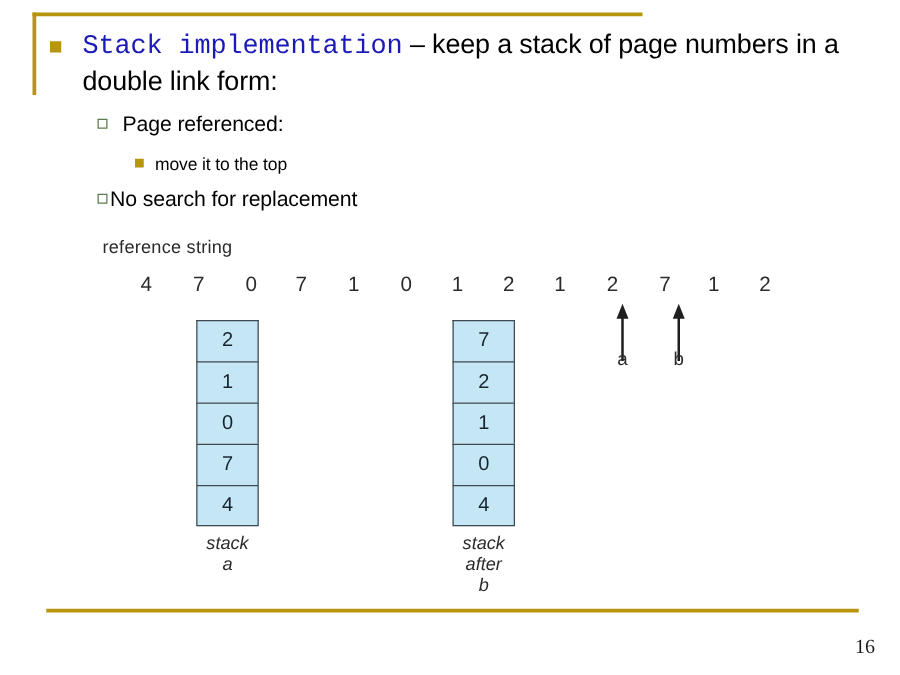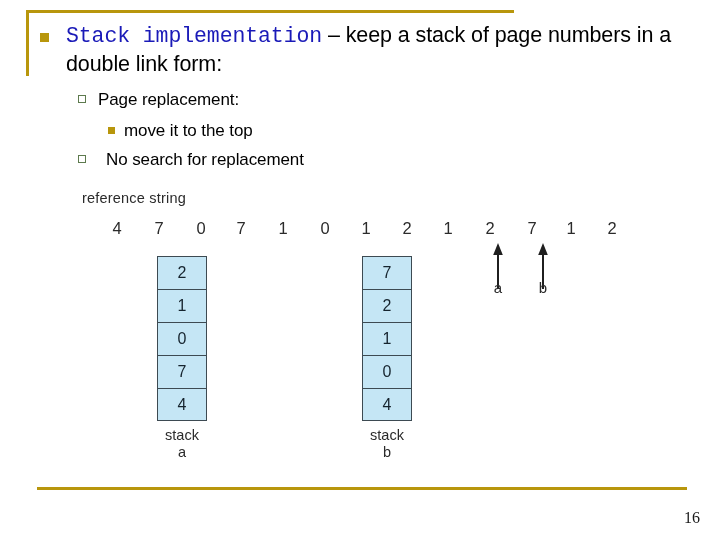--- a/index.html
+++ b/index.html
@@ -80,21 +80,21 @@
 
   .lvl2-text {
     position: absolute;
     font-size: 17px;
     color: #000000;
     line-height: 20px;
     letter-spacing: -0.1px;
   }
   .lvl3-text {
     position: absolute;
-    font-size: 17px;
+    font-size: 14px;
     color: #000000;
     line-height: 16px;
     letter-spacing: -0.1px;
   }
 
   
   .figure { position: absolute; left: 0; top: 0; width: 720px; height: 516px; }
 
   .fig-label {
     position: absolute;
@@ -127,20 +127,21 @@
   }
   .cell:last-child { border-bottom-width: 1.4px; }
 
   .stack-caption {
     position: absolute;
     width: 140px;
     text-align: center;
     font-size: 14.5px;
     line-height: 17px;
     color: #2b2b2b;
+    font-style: italic;
   }
 
   .arrow { position: absolute; width: 14px; height: 46px; }
   .arrow-label {
     position: absolute;
     width: 18px;
     text-align: center;
     font-size: 15px;
     color: #2b2b2b;
   }
@@ -160,27 +161,27 @@
 <div class="rule-top"></div>
 <div class="rule-left"></div>
 <div class="rule-bottom"></div>
 
 <div class="bullet-l1"></div>
 <div class="title-block">
   <span class="title-em">Stack implementation</span><span> – keep a stack of page numbers in a double link form:</span>
 </div>
 
 <div class="bullet-l2" style="left:78px; top:95px;"></div>
-<div class="lvl2-text" style="left:98px; top:90px;">Page replacement:</div>
+<div class="lvl2-text" style="left:98px; top:90px;">Page referenced:</div>
 
 <div class="bullet-l3" style="left:108px; top:127px;"></div>
 <div class="lvl3-text" style="left:124px; top:123px;">move it to the top</div>
 
 <div class="bullet-l2" style="left:78px; top:155px;"></div>
-<div class="lvl2-text" style="left:106px; top:150px;text-align:right;">No search for replacement</div>
+<div class="lvl2-text" style="left:88px; top:150px;text-align:right;">No search for replacement</div>
 
 <div class="figure">
 
   <div class="fig-label" style="left:82px; top:190px;">reference string</div>
 
   <div class="ref-num" style="left:108px;">4</div>
   <div class="ref-num" style="left:150px;">7</div>
   <div class="ref-num" style="left:192px;">0</div>
   <div class="ref-num" style="left:232px;">7</div>
   <div class="ref-num" style="left:274px;">1</div>
@@ -223,18 +224,19 @@
 
   <div class="stack" style="left:362px; top:256px;">
     <div class="cell">7</div>
     <div class="cell">2</div>
     <div class="cell">1</div>
     <div class="cell">0</div>
     <div class="cell">4</div>
   </div>
   <div class="stack-caption" style="left:317px; top:427px;">
     <div>stack</div>
+    <div>after</div>
     <div>b</div>
   </div>
 
 </div>
 
 <div class="page-number">16</div>
 
 </body></html>

